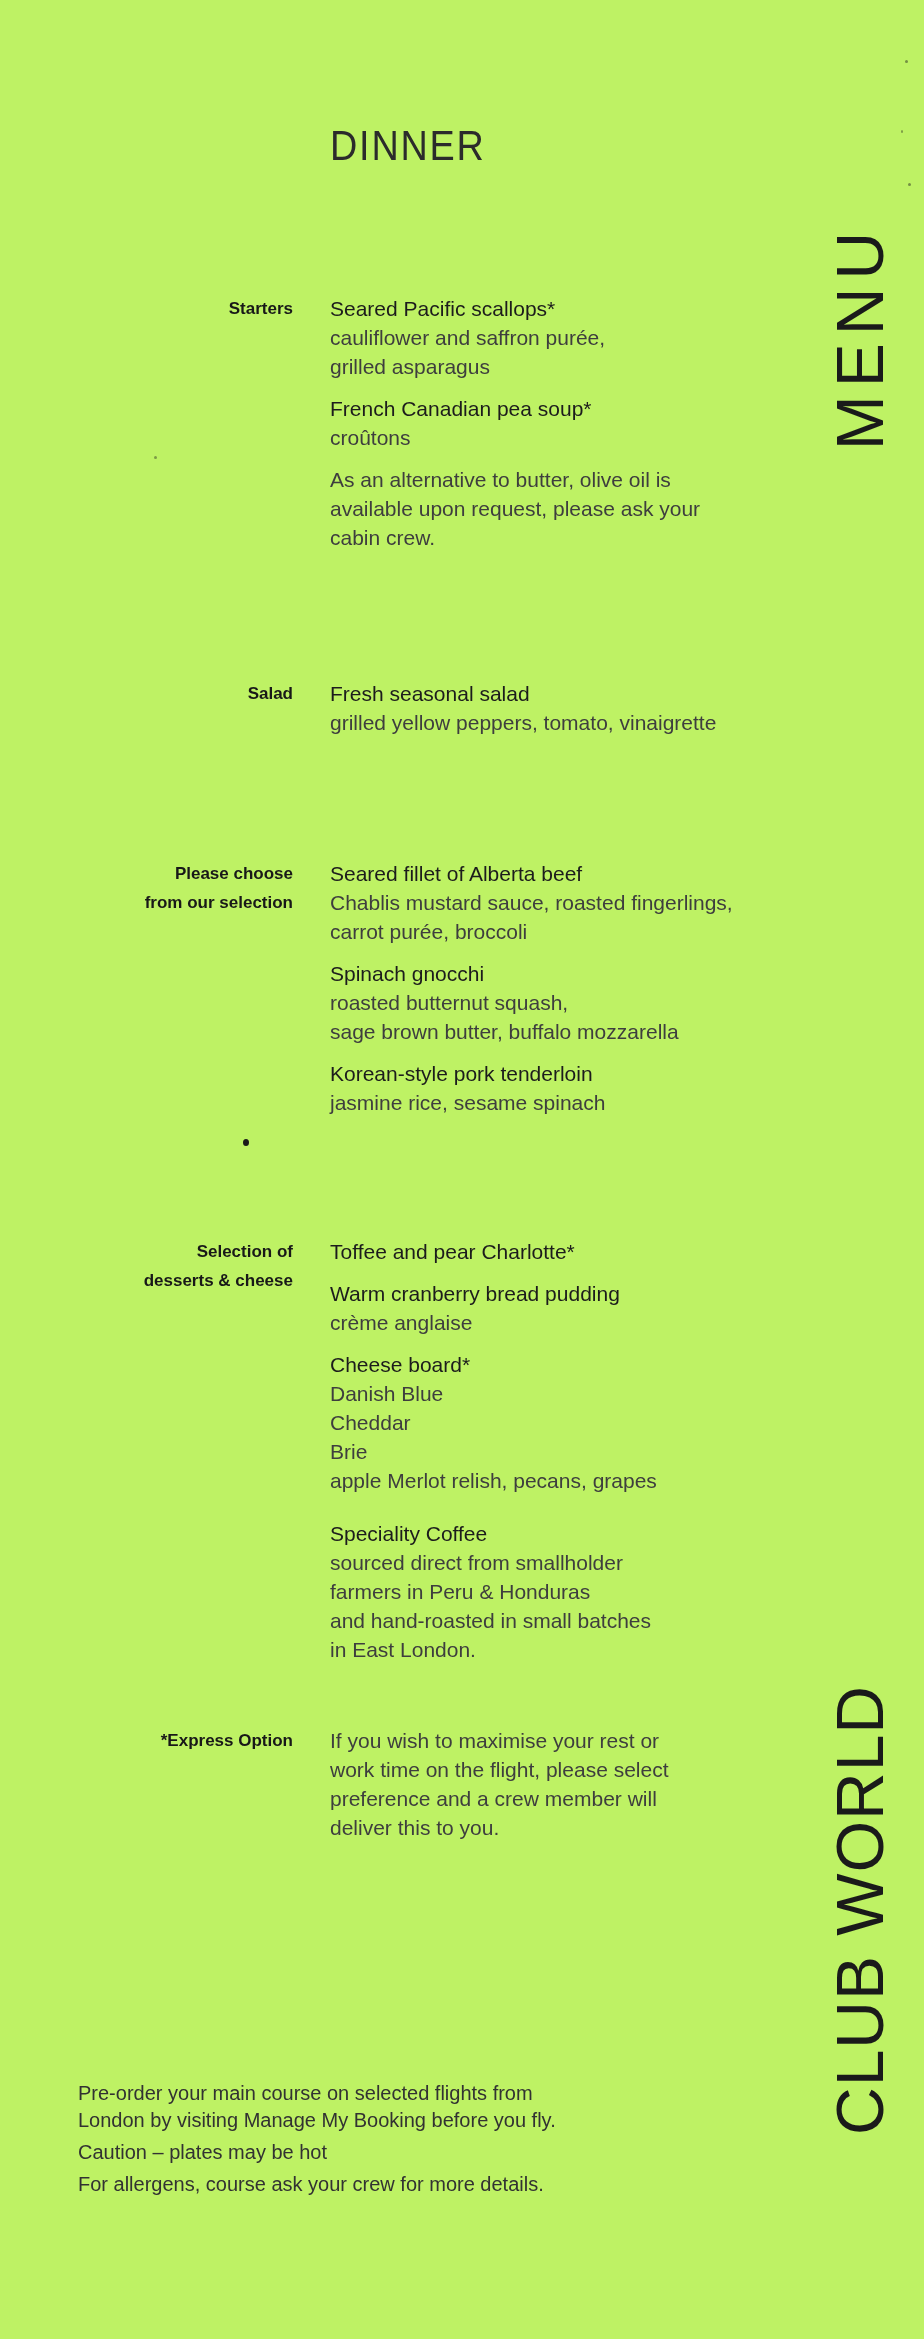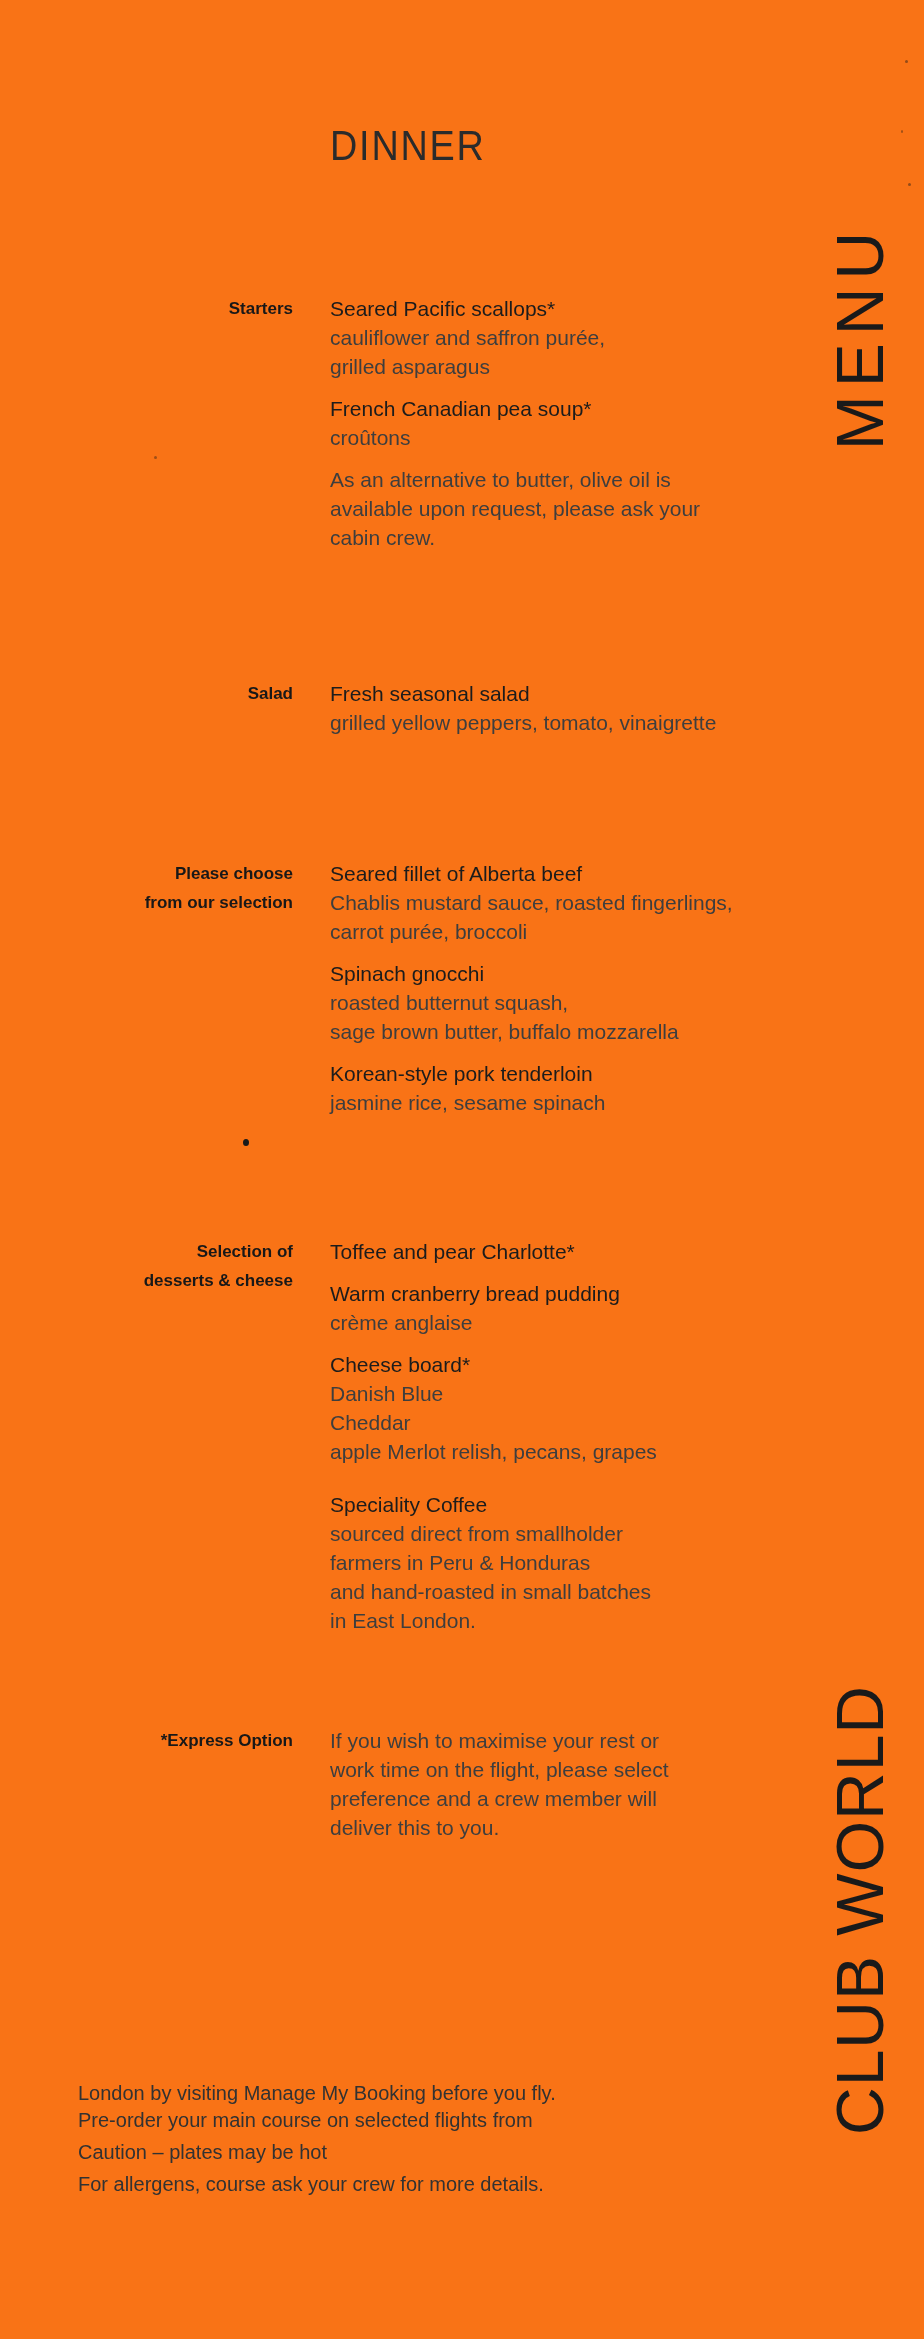--- a/index.html
+++ b/index.html
@@ -1,21 +1,21 @@
 <!DOCTYPE html>
 <html><head>
 <meta charset="utf-8">
 <style>
   * { margin:0; padding:0; box-sizing:border-box; }
   html,body { background:#ffffff; }
   .page {
     position:relative;
     width:924px;
     height:2339px;
-    background:#f97316;
+    background:#bef264;
     font-family:"Liberation Sans", sans-serif;
     color:#1e1e1e;
     overflow:hidden;
   }
   .doc-title {
     position:absolute;
     left:330px; top:122px;
     font-size:42px;
     font-weight:300;
     letter-spacing:2px;
@@ -162,20 +162,21 @@
         <div class="dish-name">Toffee and pear Charlotte*</div>
       </div>
       <div class="dish">
         <div class="dish-name">Warm cranberry bread pudding</div>
         <div class="dish-line">crème anglaise</div>
       </div>
       <div class="dish">
         <div class="dish-name">Cheese board*</div>
         <div class="dish-line">Danish Blue</div>
         <div class="dish-line">Cheddar</div>
+        <div class="dish-line">Brie</div>
         <div class="dish-line">apple Merlot relish, pecans, grapes</div>
       </div>
       <div class="dish gap-lg">
         <div class="dish-name">Speciality Coffee</div>
         <div class="dish-line">sourced direct from smallholder</div>
         <div class="dish-line">farmers in Peru &amp; Honduras</div>
         <div class="dish-line">and hand-roasted in small batches</div>
         <div class="dish-line">in East London.</div>
       </div>
     </div>
@@ -190,22 +191,22 @@
         <div class="dish-line">If you wish to maximise your rest or</div>
         <div class="dish-line">work time on the flight, please select</div>
         <div class="dish-line">preference and a crew member will</div>
         <div class="dish-line">deliver this to you.</div>
       </div>
     </div>
   </div>
 
   <div class="footer">
     <div class="para">
+      <div>Pre-order your main course on selected flights from</div>
       <div>London by visiting Manage My Booking before you fly.</div>
-      <div>Pre-order your main course on selected flights from</div>
     </div>
     <div class="para">
       <div>Caution – plates may be hot</div>
     </div>
     <div class="para">
       <div>For allergens, course ask your crew for more details.</div>
     </div>
   </div>
 
   <div class="speck speck-dot"></div>

